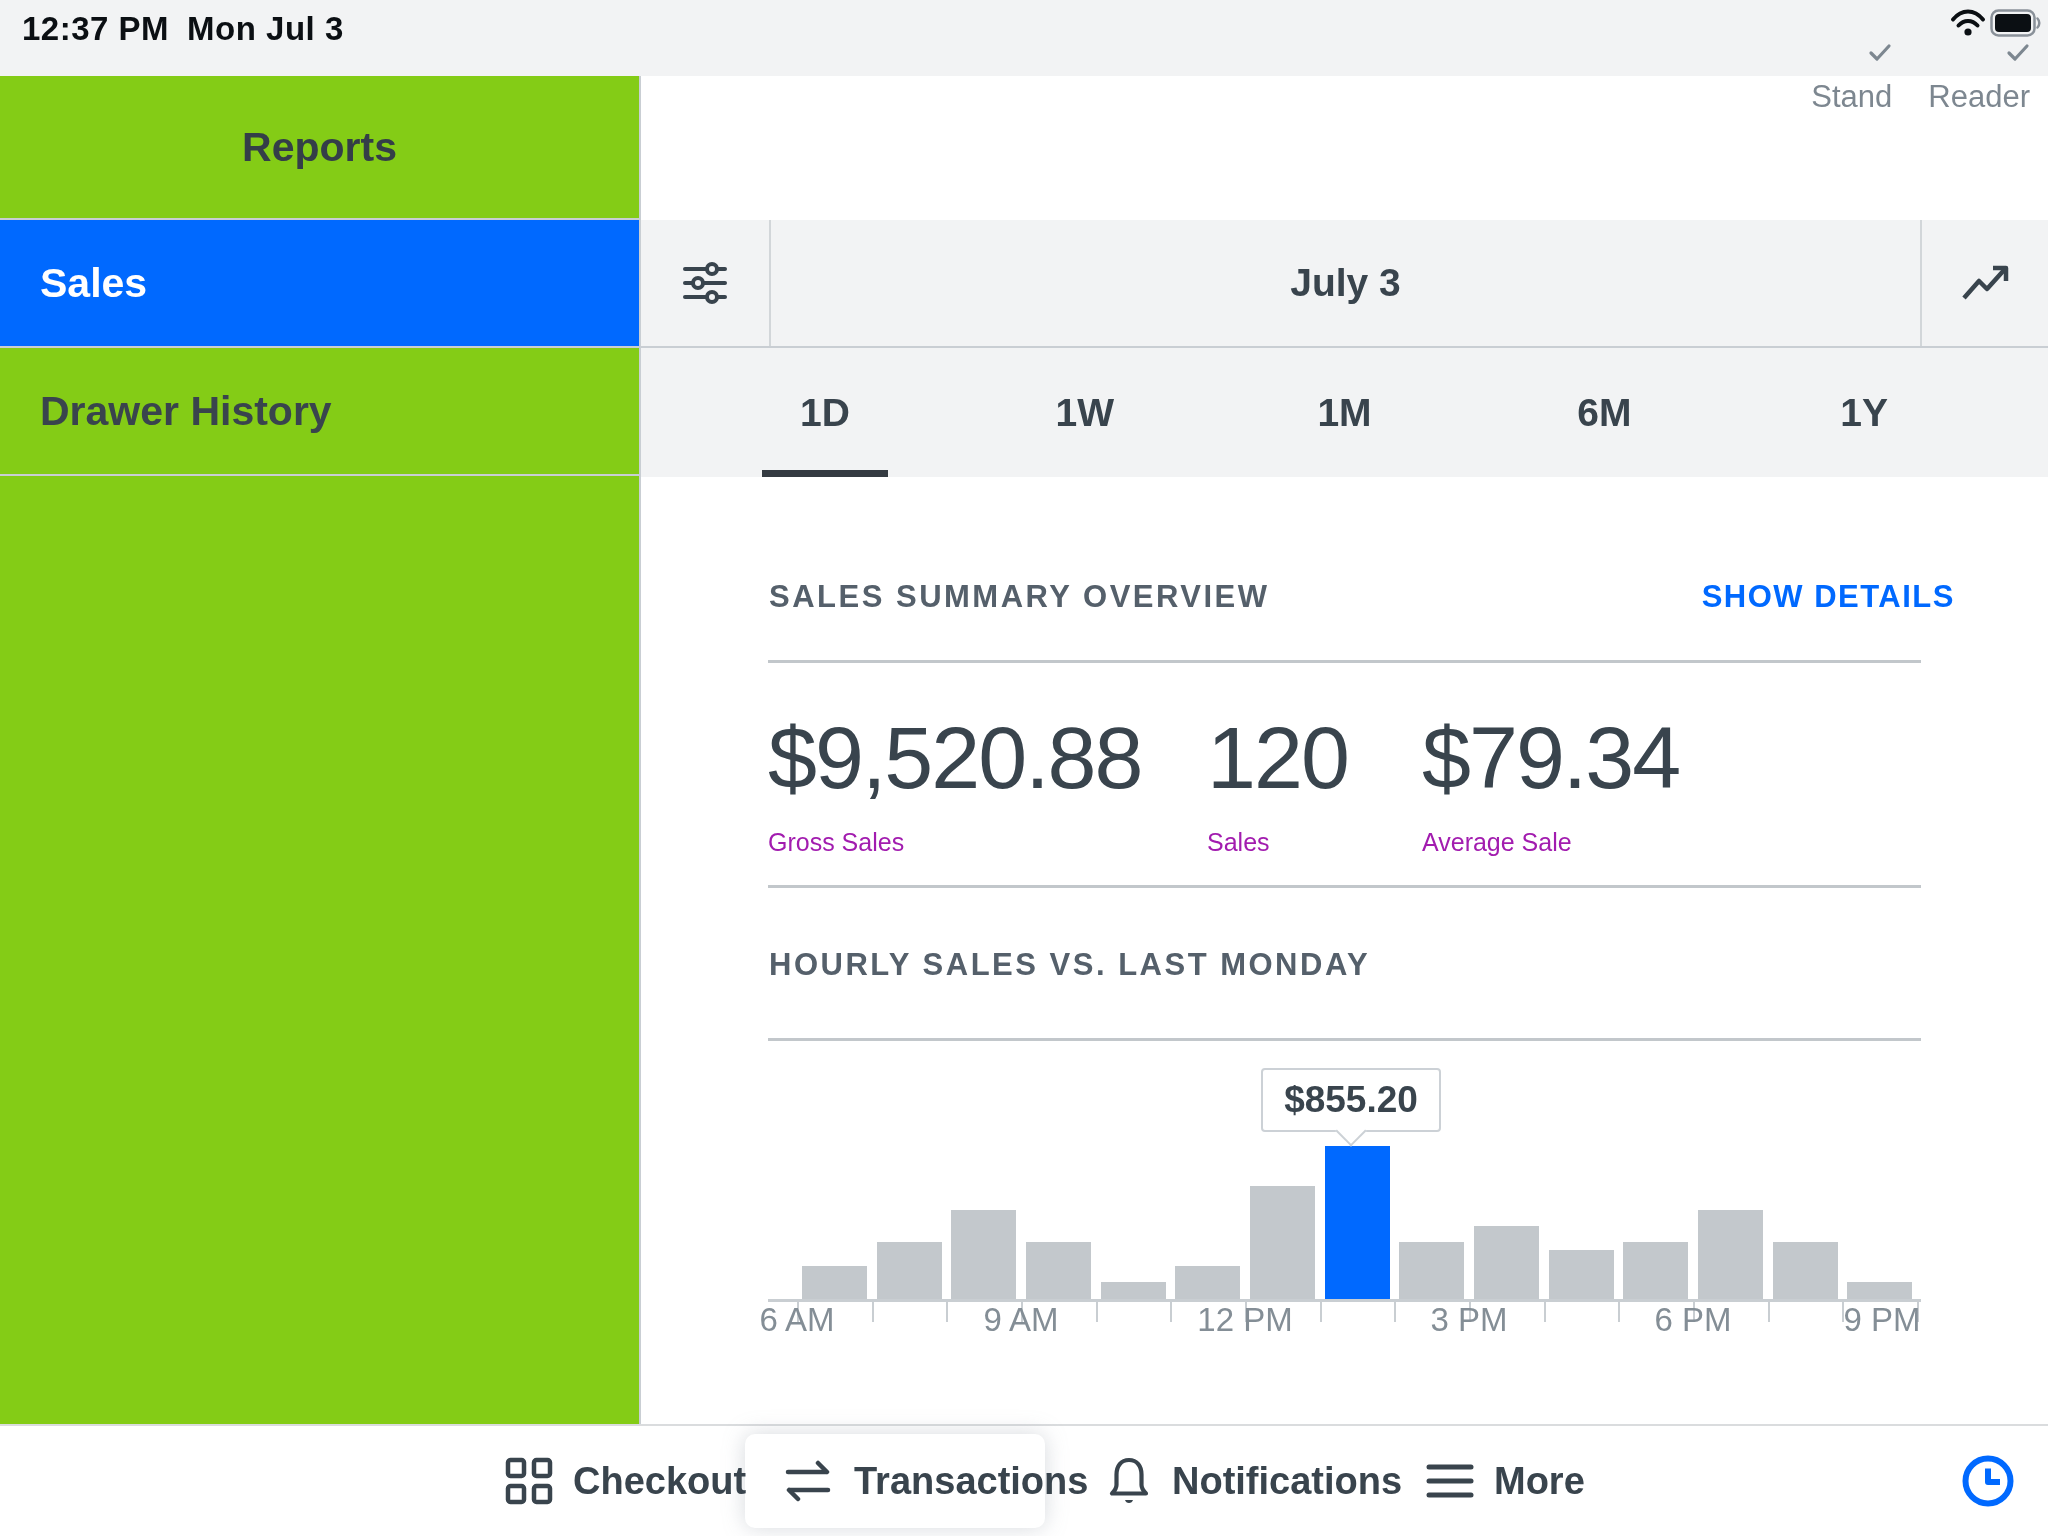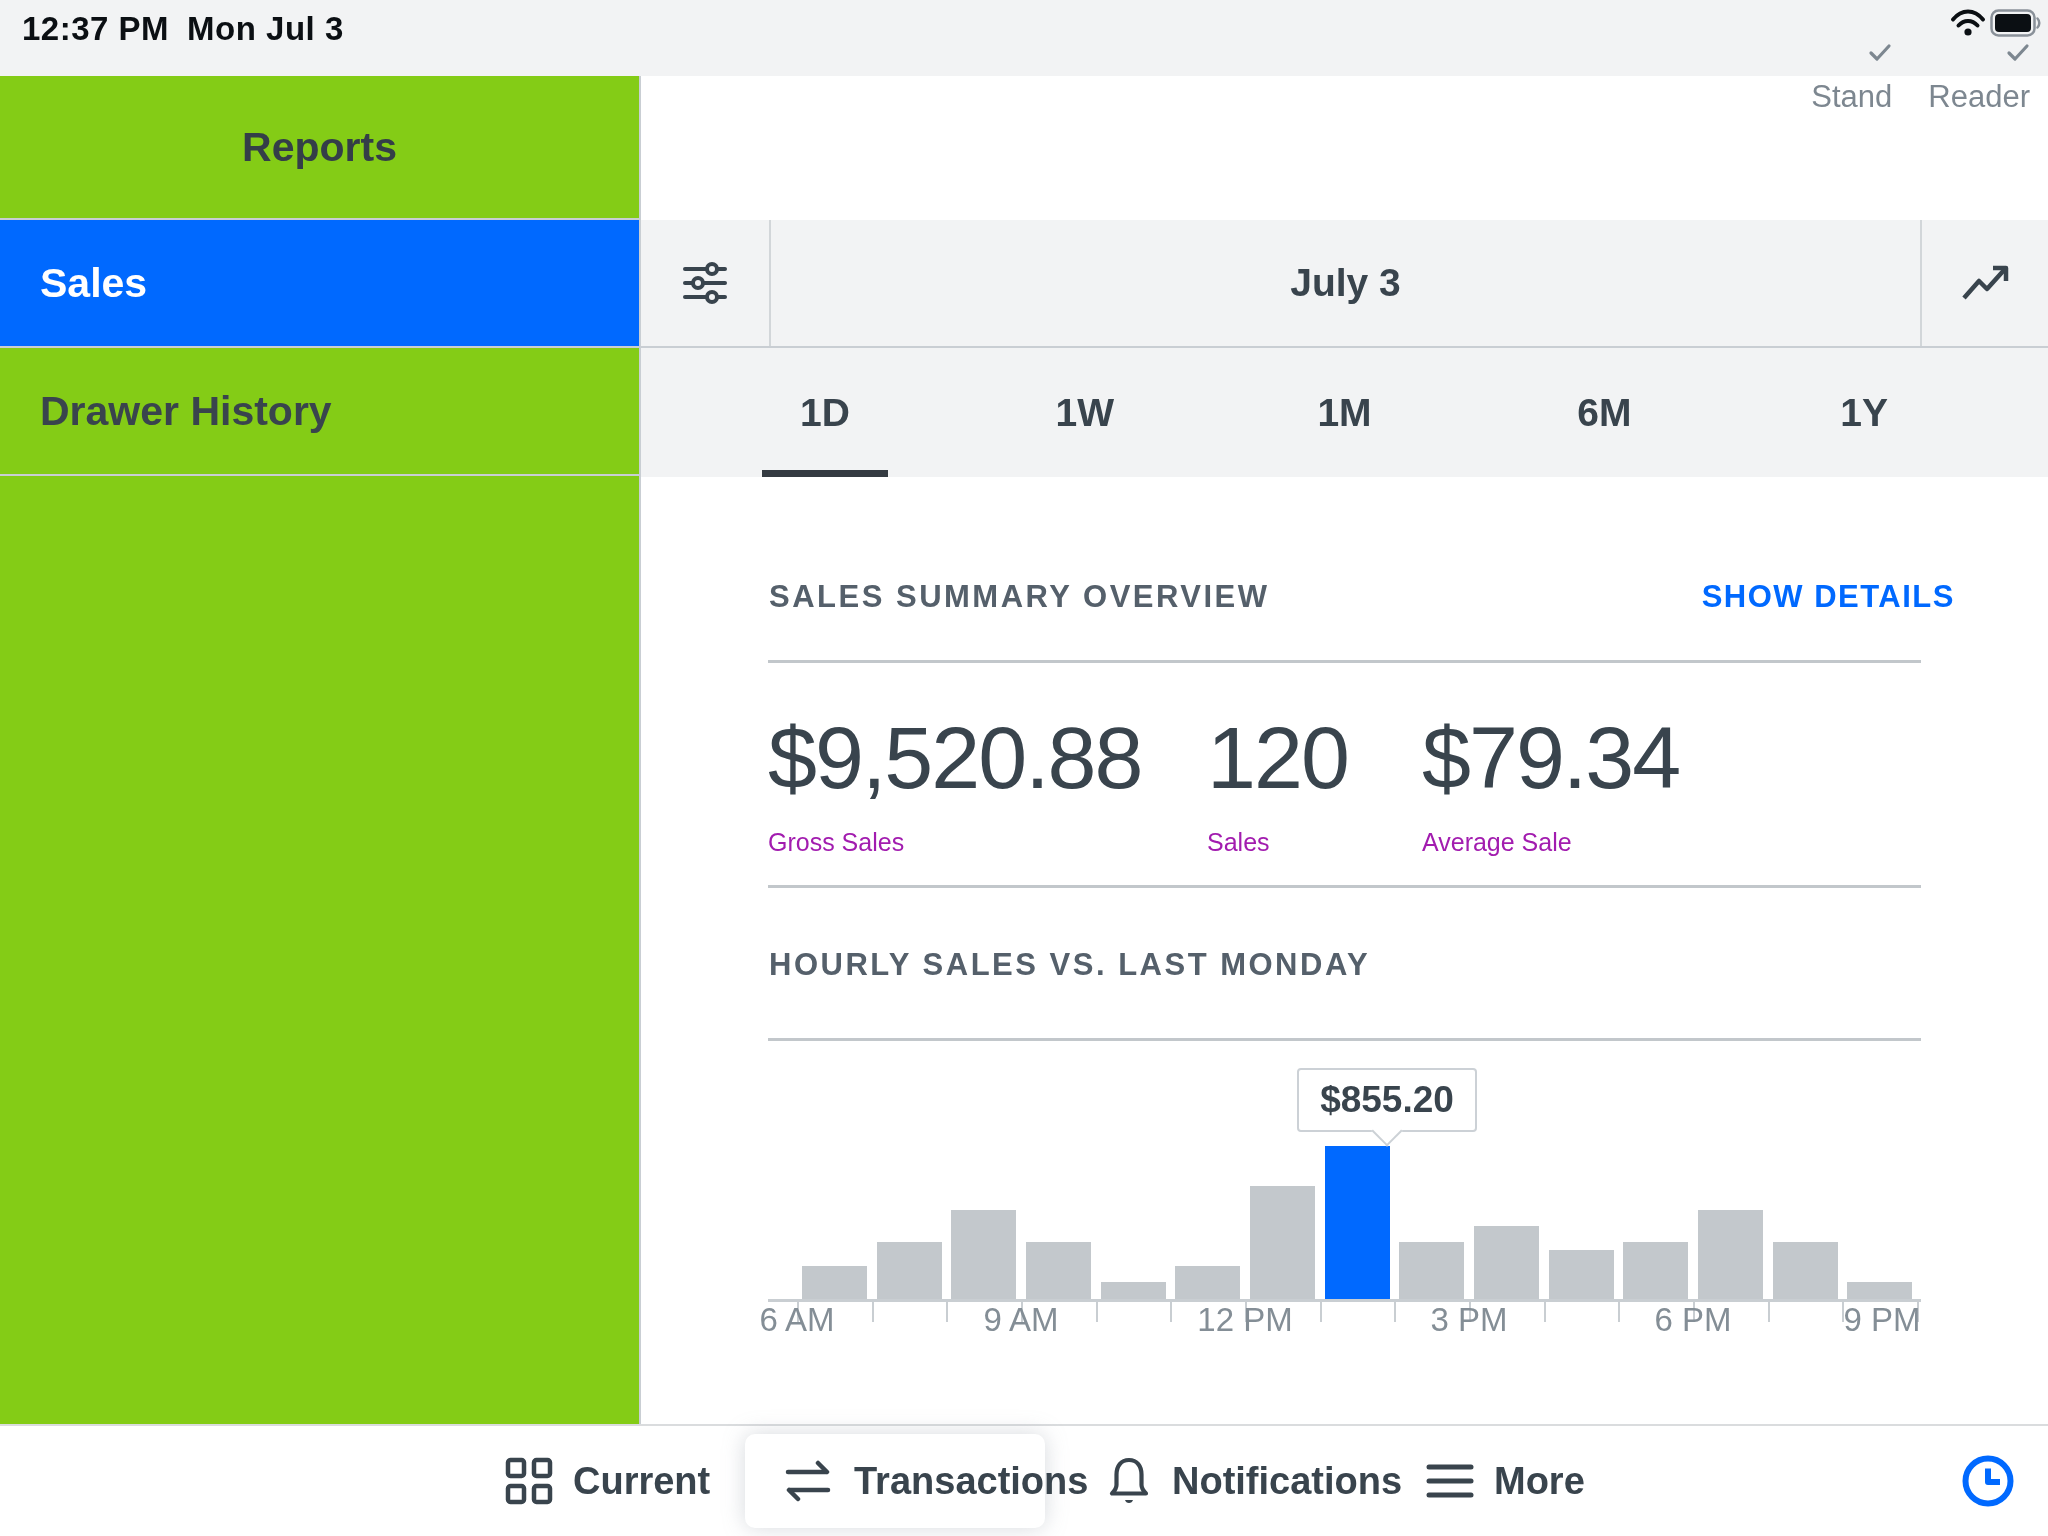--- a/index.html
+++ b/index.html
@@ -51,21 +51,21 @@
   .metric .lbl{margin-top:26px;font-size:25px;color:#a21caf;}
   .m1{left:127px;} .m2{left:566px;} .m3{left:781px;}
   .chart-title{position:absolute;left:128px;top:470px;font-size:31px;font-weight:700;letter-spacing:2.5px;color:#55606b;}
   
   .axis{position:absolute;left:127px;top:822px;width:1153px;height:3px;background:#c9ced2;}
   .bar{position:absolute;bottom:125px;width:65px;background:#c3c8cc;}
   .bar.highlight{background:#0069ff;}
   .tick{position:absolute;top:825px;width:2px;height:20px;background:#c9ced2;}
   .xlab{position:absolute;top:824px;transform:translateX(-50%);font-size:33px;color:#848e96;white-space:nowrap;}
   .tooltip{position:absolute;left:620px;top:591px;width:176px;height:60px;background:#fff;border:2px solid #ccd1d6;border-radius:4px;
-    display:flex;align-items:center;justify-content:center;font-size:37px;font-weight:700;color:#39444d;z-index:3;margin-left:36px;}
+    display:flex;align-items:center;justify-content:center;font-size:37px;font-weight:700;color:#39444d;z-index:3;}
   .tooltip .ptr{position:absolute;left:50%;bottom:-12px;width:20px;height:20px;background:#fff;
     transform:translateX(-50%) rotate(45deg);border-right:2px solid #ccd1d6;border-bottom:2px solid #ccd1d6;}
   
   .bottomnav{position:absolute;left:0;top:1424px;width:2048px;height:112px;background:#fff;border-top:2px solid #dadcde;box-sizing:border-box;}
   .nav-item{position:absolute;top:0;height:110px;display:flex;align-items:center;gap:20px;cursor:pointer;
     font-size:38px;font-weight:700;color:#39444d;}
   .nav-checkout{left:505px;} .nav-transactions{left:782px;} .nav-notifications{left:1106px;} .nav-more{left:1426px;}
   .nav-glow{position:absolute;left:745px;top:8px;width:300px;height:94px;border-radius:10px;background:#fff;
     box-shadow:0 0 22px rgba(140,150,160,.35);}
   .nav-transactions{z-index:2;} 
@@ -244,21 +244,21 @@
 
     <div class="nav-item nav-checkout">
       <svg width="48" height="48" viewBox="0 0 48 48">
         <g fill="none" stroke="#39444d" stroke-width="4.5">
           <rect x="3" y="3" width="16" height="16" rx="2.5"></rect>
           <rect x="29" y="3" width="16" height="16" rx="2.5"></rect>
           <rect x="3" y="29" width="16" height="16" rx="2.5"></rect>
           <rect x="29" y="29" width="16" height="16" rx="2.5"></rect>
         </g>
       </svg>
-      <span>Current</span>
+      <span>Checkout</span>
     </div>
 
     <div class="nav-item nav-transactions">
       <svg width="52" height="42" viewBox="0 0 52 42">
         <g fill="none" stroke="#39444d" stroke-width="4.5" stroke-linecap="round" stroke-linejoin="round">
           <path d="M6 12 H44"></path>
           <path d="M36 3 L45 12"></path>
           <path d="M46 30 H8"></path>
           <path d="M16 39 L7 30"></path>
         </g>

